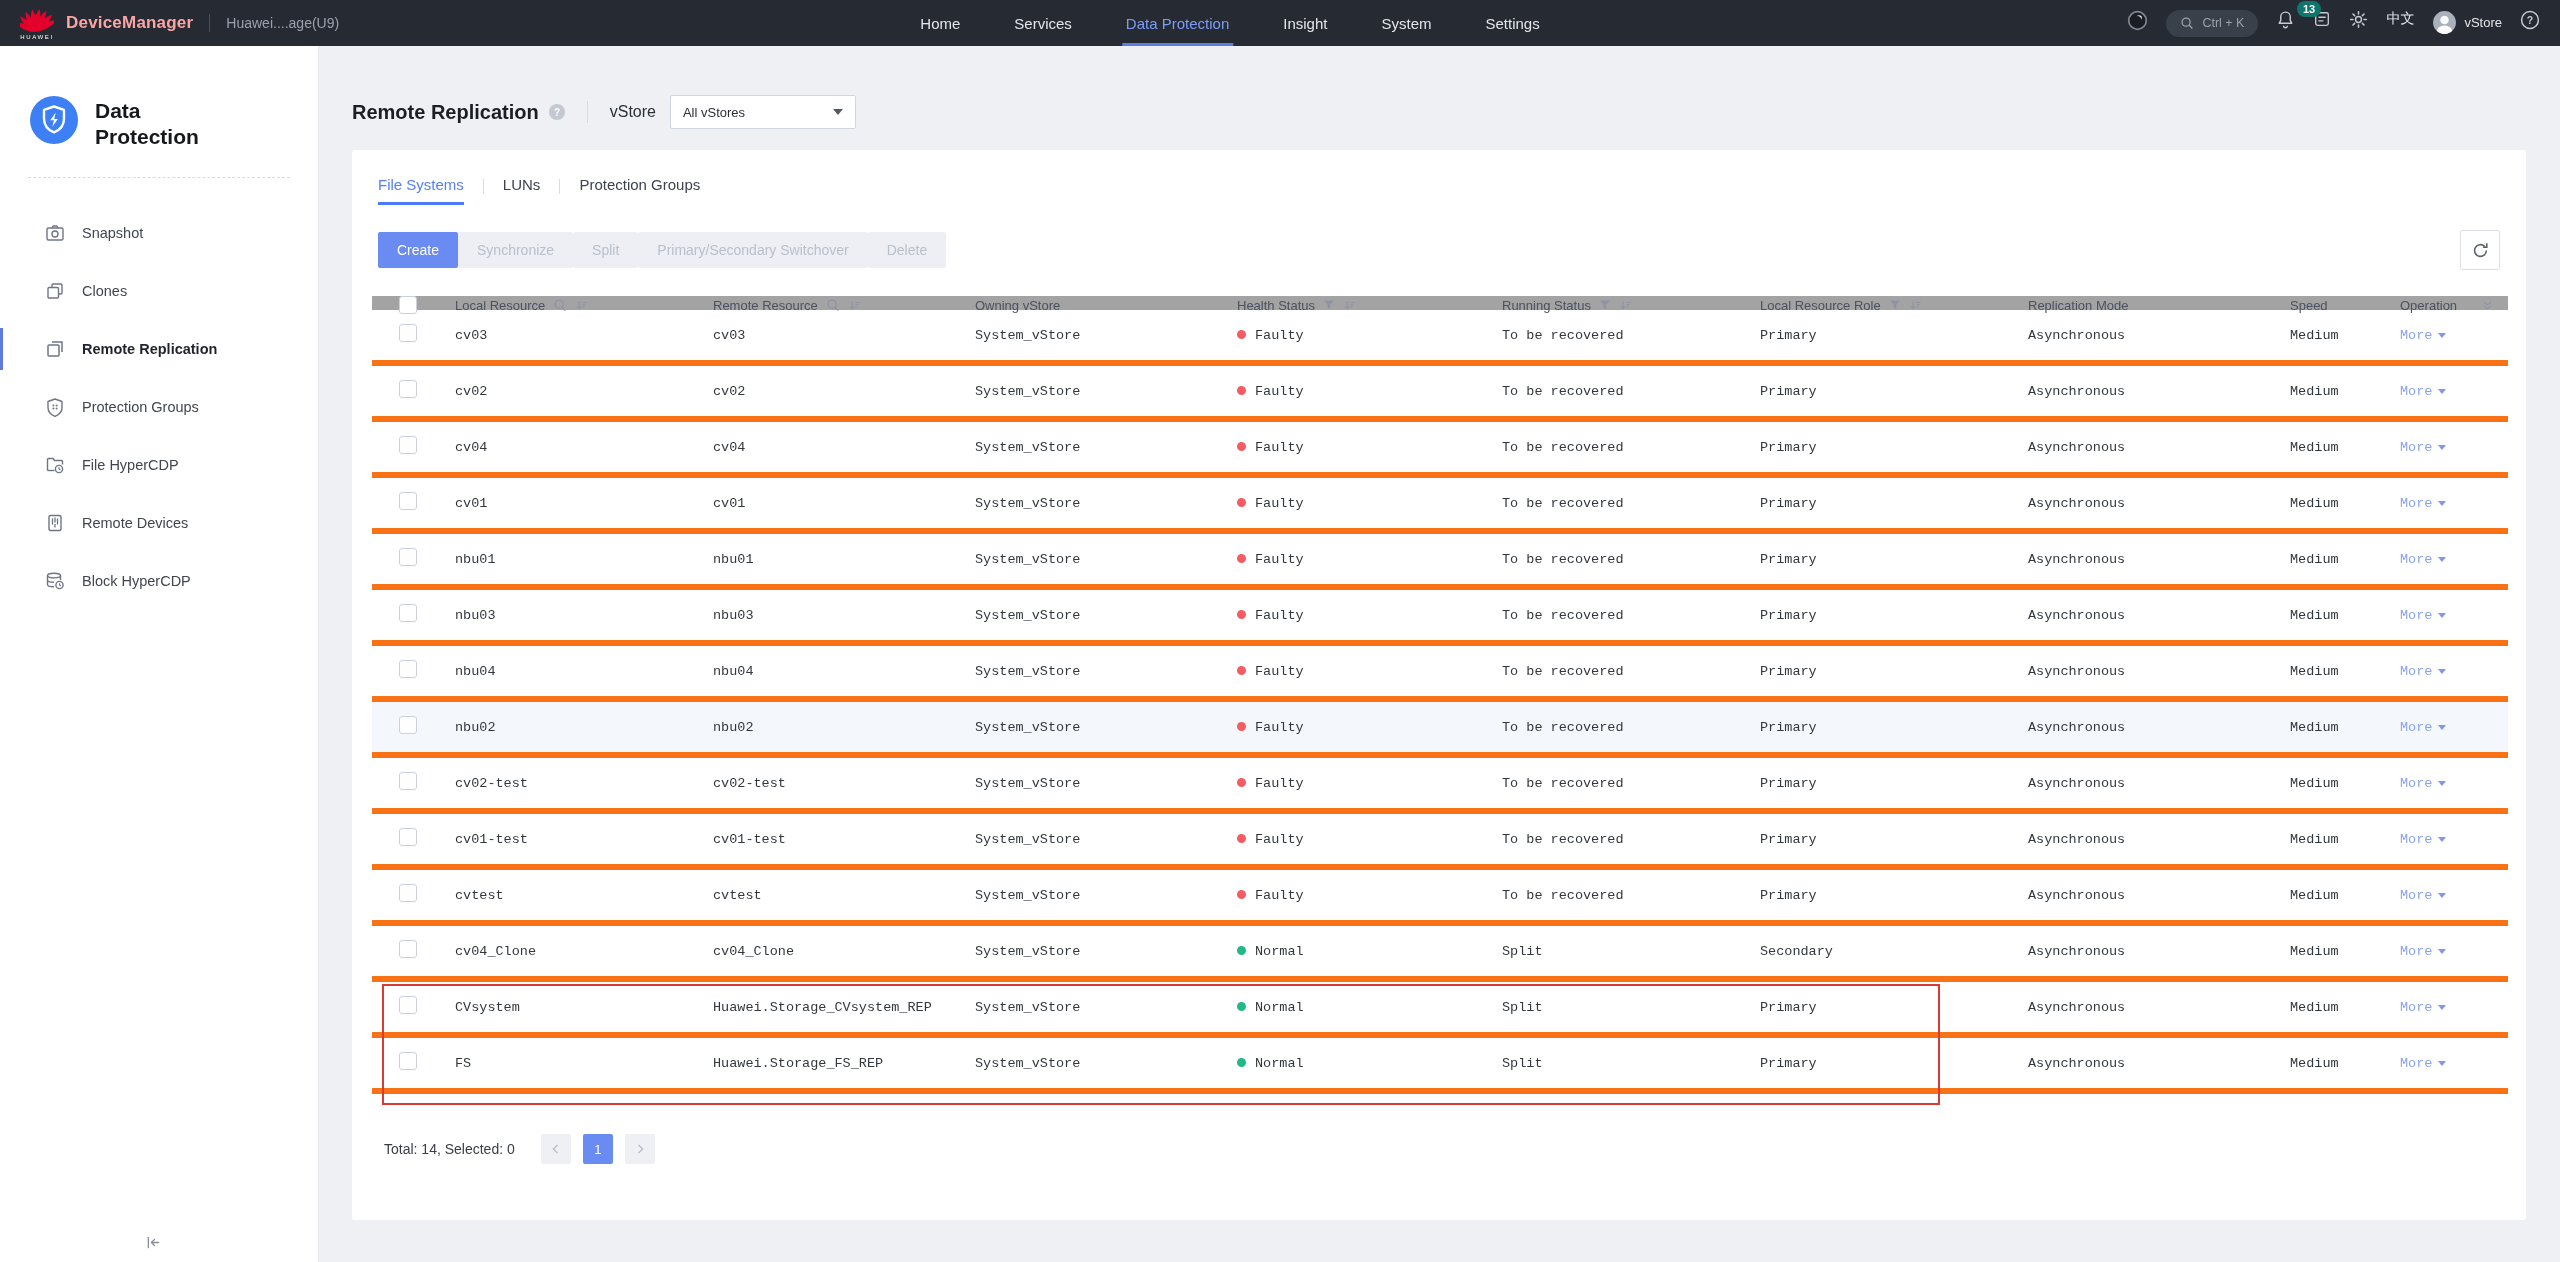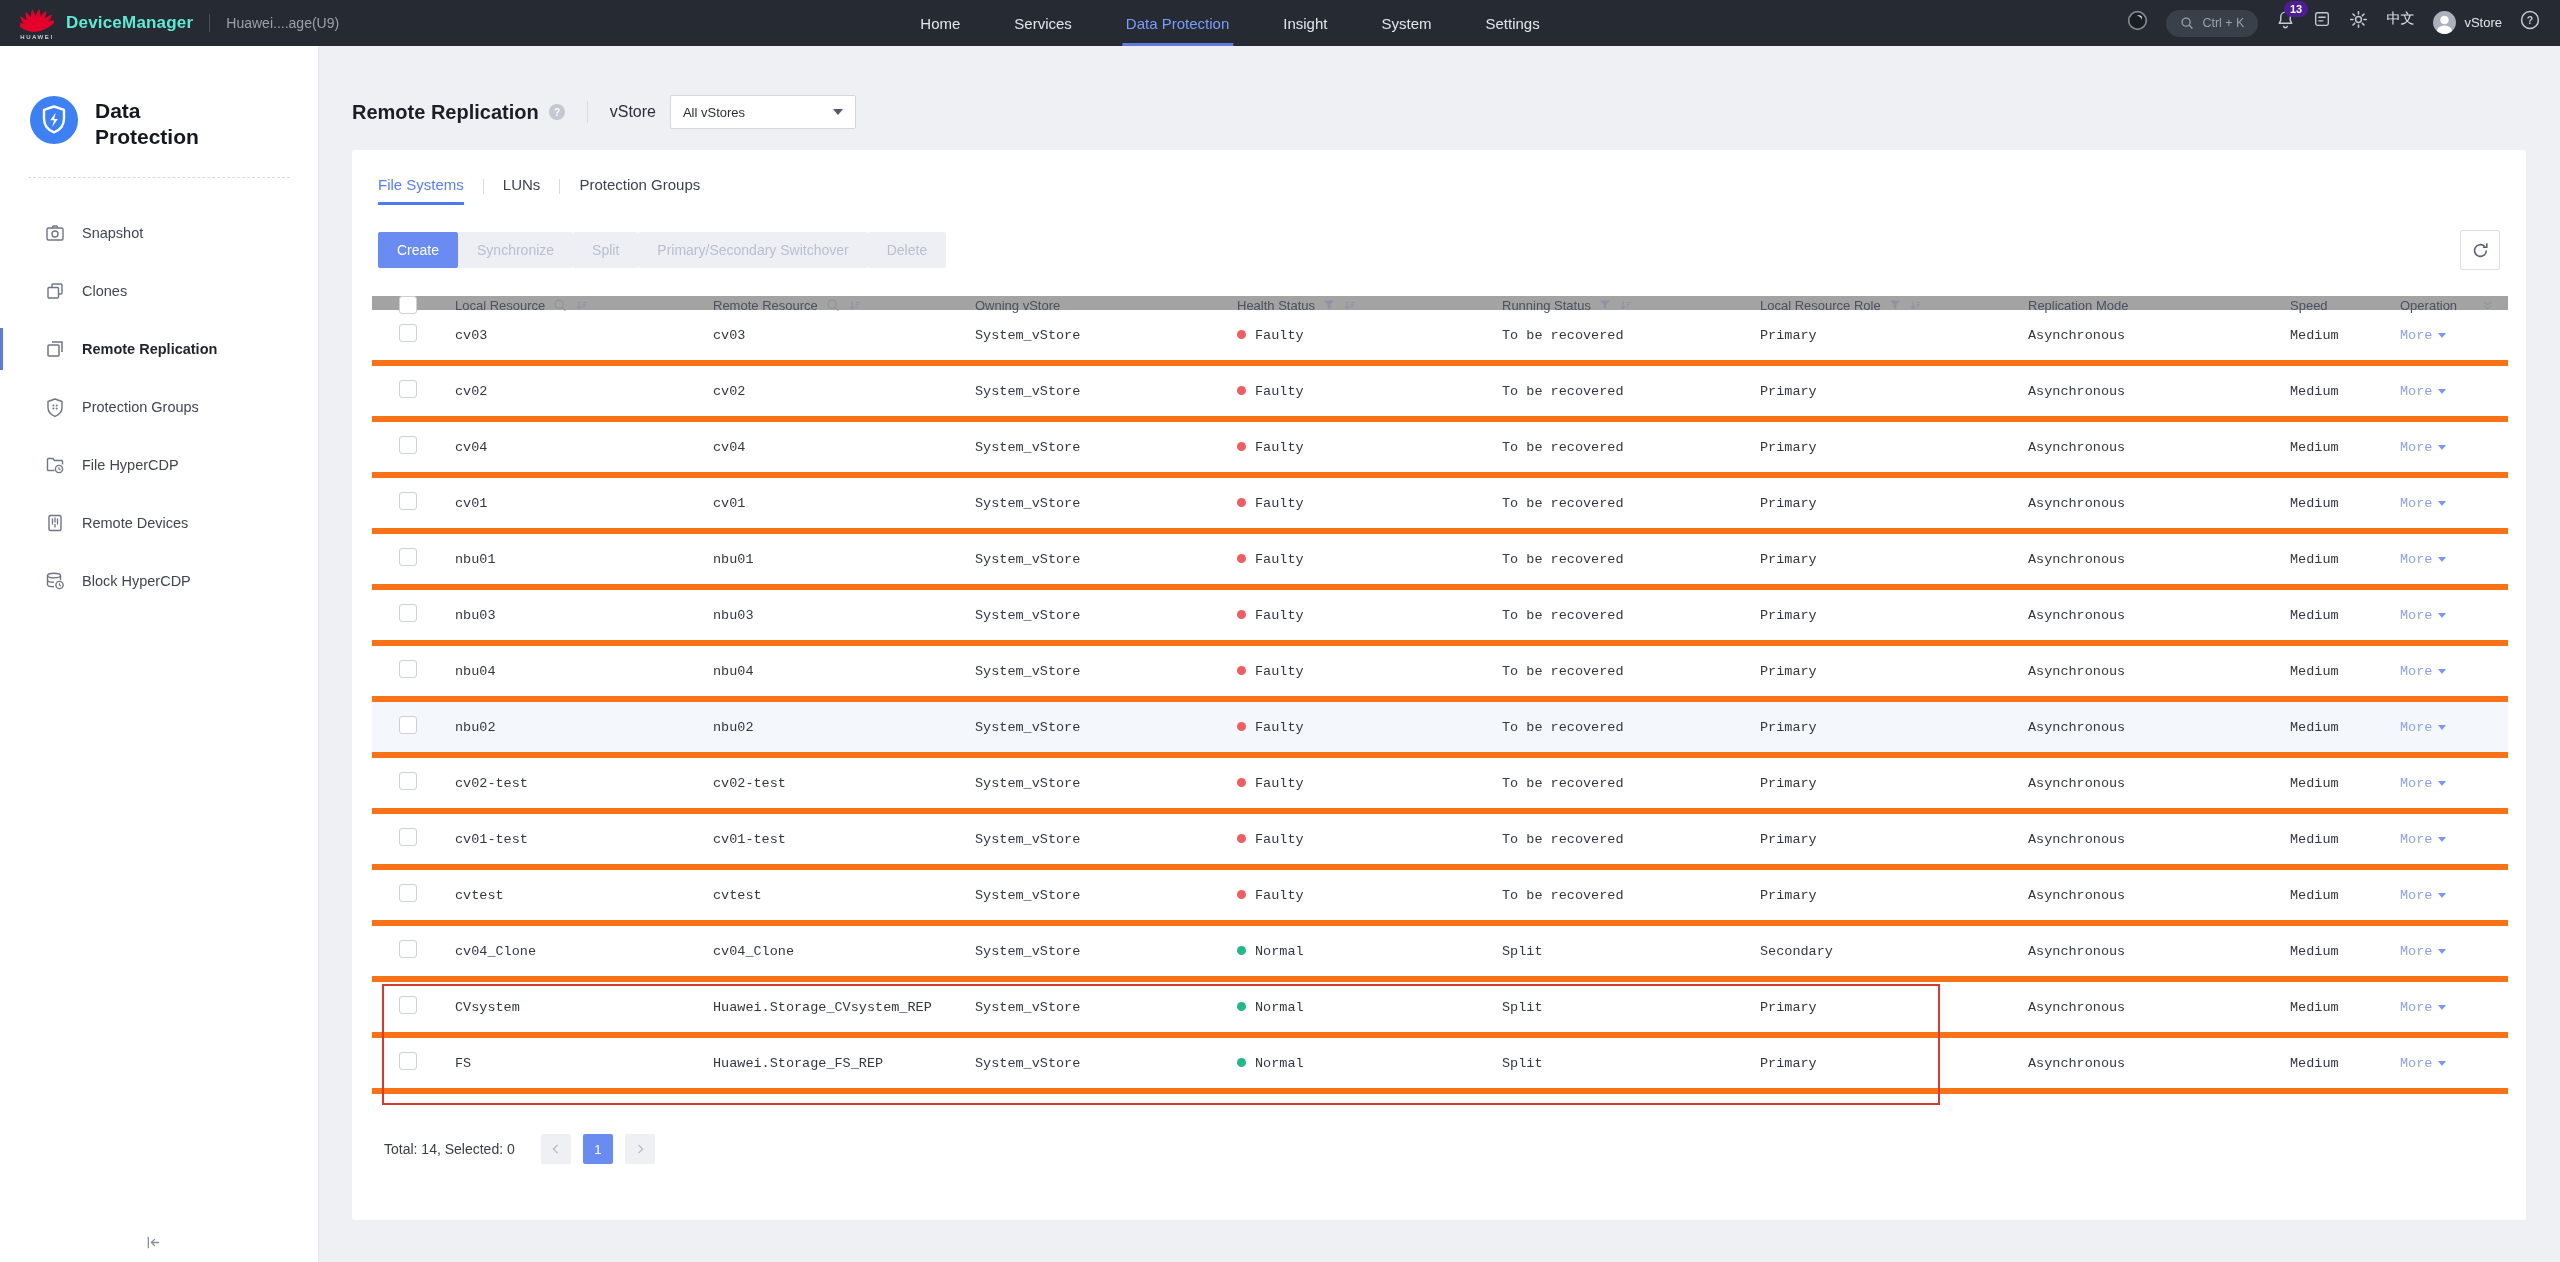--- a/index.html
+++ b/index.html
@@ -6,32 +6,32 @@
   html,body { margin:0; padding:0; }
   body {
     width:2560px; height:1262px; overflow:hidden; position:relative;
     background:#eef0f4; color:#30353f;
     font-family:"Liberation Sans", sans-serif;
   }
   
   .topbar { height:46px; background:#262b33; display:flex; align-items:center; padding:0 20px; position:relative; z-index:20; }
   .logo { display:flex; flex-direction:column; align-items:center; margin-right:12px; line-height:1; }
   .logo-text { color:#fff; font-size:6px; letter-spacing:1.6px; margin-top:1px; }
-  .brand { color:#5eead4; font-size:17px; font-weight:bold; letter-spacing:.2px;text-align:right; }
+  .brand { color:#fca5a5; font-size:17px; font-weight:bold; letter-spacing:.2px;text-align:right; }
   .brand-sep { width:1px; height:18px; background:#4a505b; margin:0 16px; }
   .device-name { color:#9aa1ac; font-size:14px; }
   .topnav { position:absolute; left:1230px; transform:translateX(-50%); display:flex; height:46px; }
   .nav-item { padding:0 27px; display:flex; align-items:center; color:#e3e6ea; font-size:15px; cursor:pointer; position:relative; height:46px; white-space:nowrap; }
   .nav-item.active .nav-text { color:#7b9df8; }
   .nav-item.active::after { content:""; position:absolute; left:23px; right:23px; bottom:0; height:3px; background:#5e7ce0; }
   .top-right { margin-left:auto; display:flex; align-items:flex-start; gap:18px; color:#c6cbd3; }
   .icon-btn { display:flex; align-items:center; cursor:pointer; color:#c6cbd3; }
   .search-pill { display:flex; align-items:center; gap:8px; background:#3a404a; border-radius:14px; height:27px; padding:0 14px; color:#99a1ad; font-size:12.5px; cursor:pointer; }
   .bell-wrap { position:relative; cursor:pointer; display:flex; }
-  .badge { position:absolute; top:-9px; left:8px; background:#4c1d95; color:#fff; font-size:11px; font-weight:bold; border-radius:9px; padding:2px 5.5px; line-height:1.1; }
+  .badge { position:absolute; top:-9px; left:21px; background:#0f766e; color:#fff; font-size:11px; font-weight:bold; border-radius:9px; padding:2px 5.5px; line-height:1.1; }
   .lang { font-size:14px; cursor:pointer; color:#e3e6ea; }
   .user { display:flex; align-items:center; gap:7px; font-size:13px; color:#e3e6ea; cursor:pointer; }
   
   .shell { display:flex; height:1216px; }
   .sidebar { width:318px; background:#fff; position:relative; box-shadow:1px 0 0 #e7e9ee; flex:none; }
   .side-logo { display:flex; align-items:flex-start; gap:17px; padding:50px 0 0 30px; }
   .side-title { font-size:21px; font-weight:bold; color:#15181e; line-height:1.25; margin:2px 0 0; width:132px; }
   .side-divider { border-top:1px dashed #d8dbe2; margin:26px 28px 0; }
   .side-menu { margin-top:26px; }
   .side-item { height:58px; display:flex; align-items:center; gap:17px; padding-left:45px; cursor:pointer; position:relative; color:#6e7585; }

